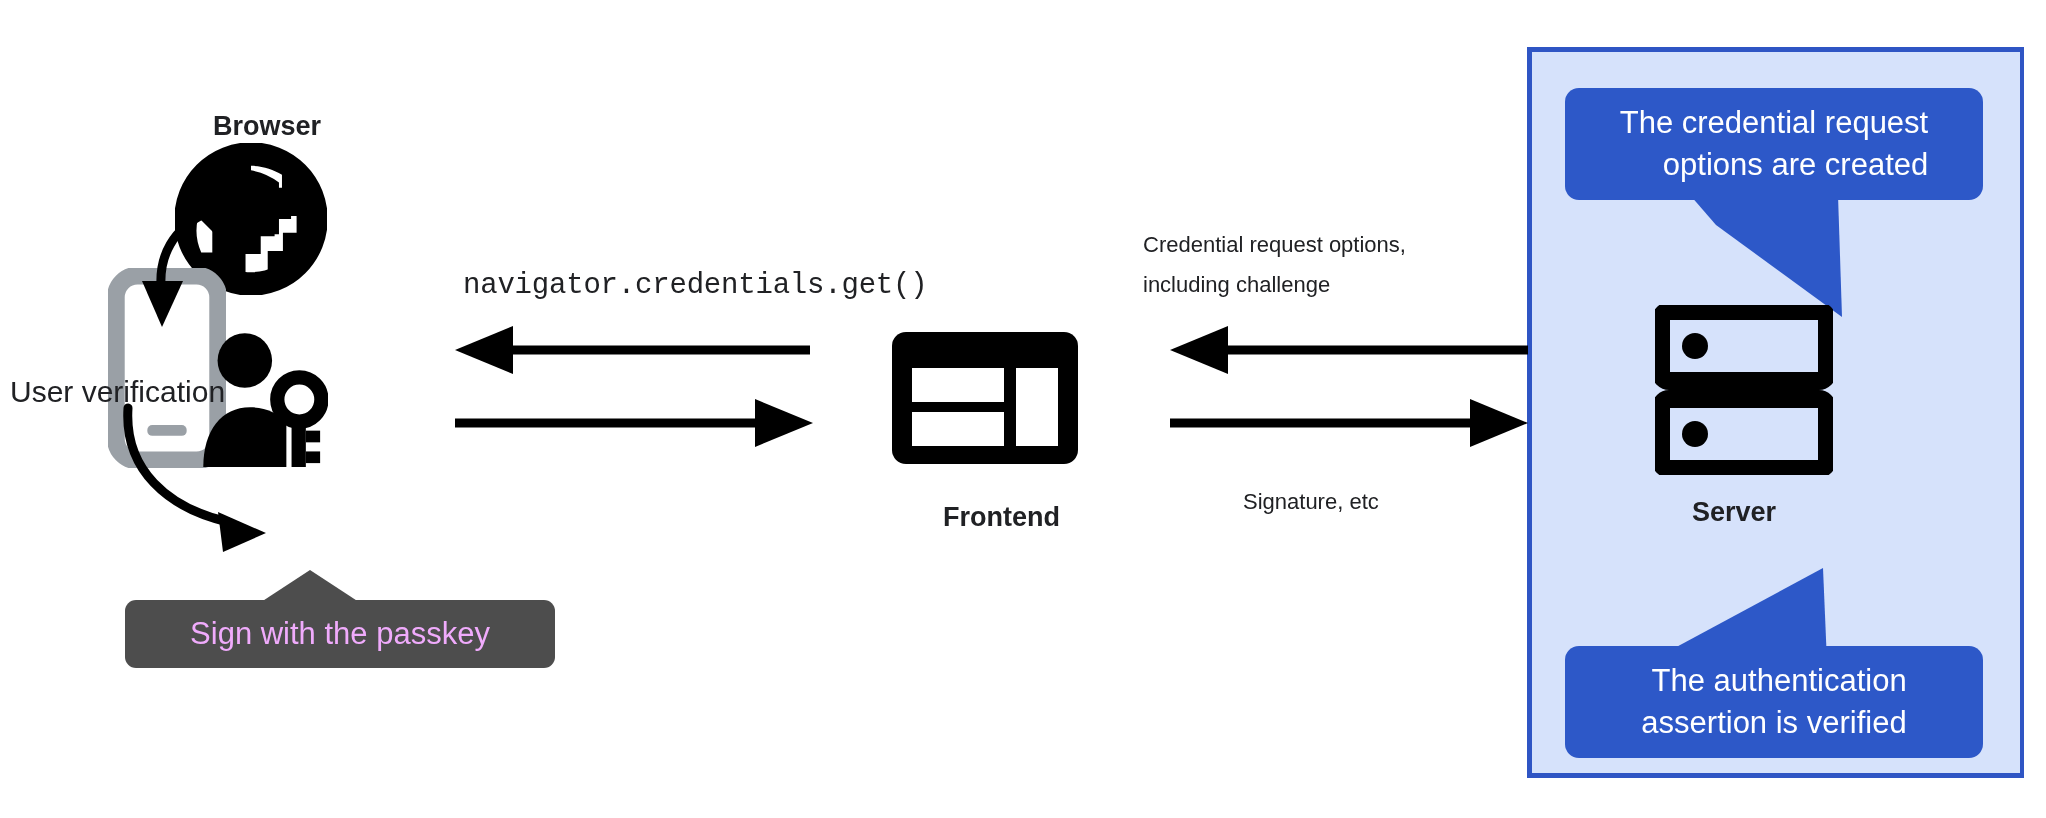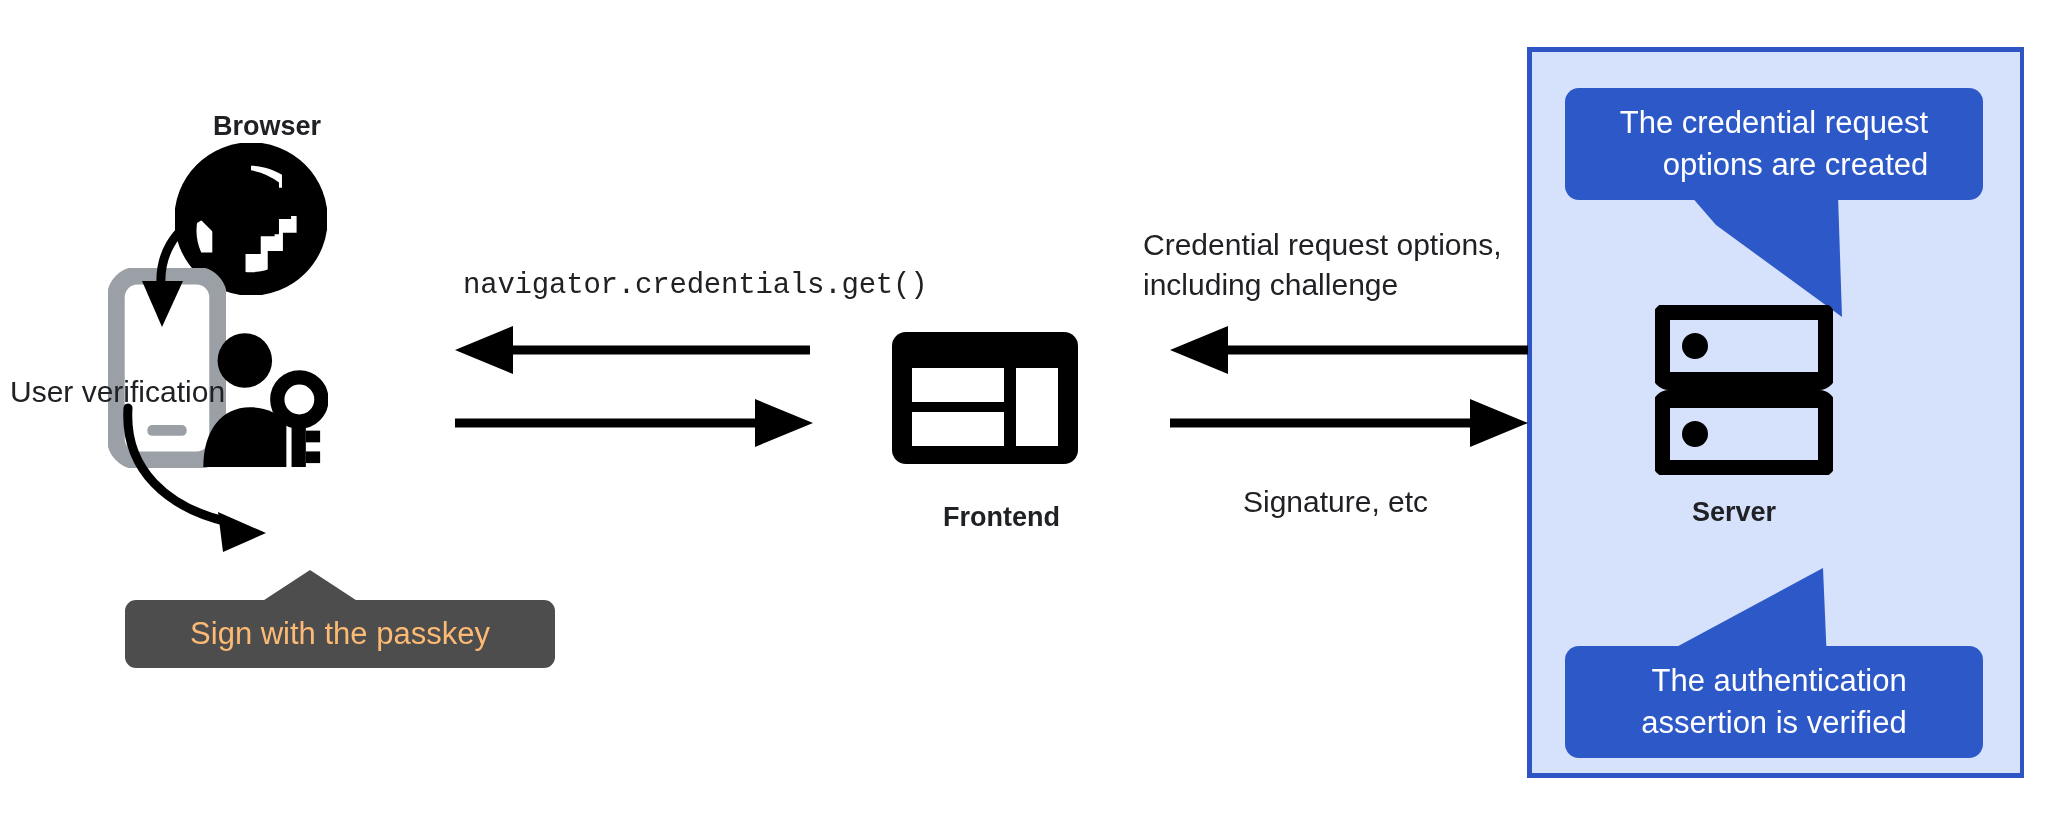--- a/index.html
+++ b/index.html
@@ -17,21 +17,21 @@
     background: #ffffff;
     overflow: hidden;
   }
   .abs { position: absolute; }
 
   
   .lbl {
     position: absolute;
     color: #202124;
     font-family: "Liberation Sans", sans-serif;
-    font-size: 30px;
+    font-size: 22px;
     line-height: 40px;
     white-space: pre;
   }
   .lbl.bold { font-weight: bold; font-size: 27px; }
   .lbl.mono {
     font-family: "Liberation Mono", monospace;
     font-size: 29px;
     letter-spacing: -0.2px;
   }
 
@@ -60,21 +60,21 @@
     box-sizing: border-box;
   }
   .callout span { display: block; text-align: right; }
 
   
   #passkey-tooltip {
     left: 125px; top: 600px;
     width: 430px; height: 68px;
     background: #4d4d4d;
     border-radius: 11px;
-    color: #fdba74;
+    color: #f0abfc;
     font-size: 31px;
     display: flex;
     align-items: center;
     justify-content: center;
     box-sizing: border-box;
   }
 
   
   svg.flow { position: absolute; overflow: visible; }
 

